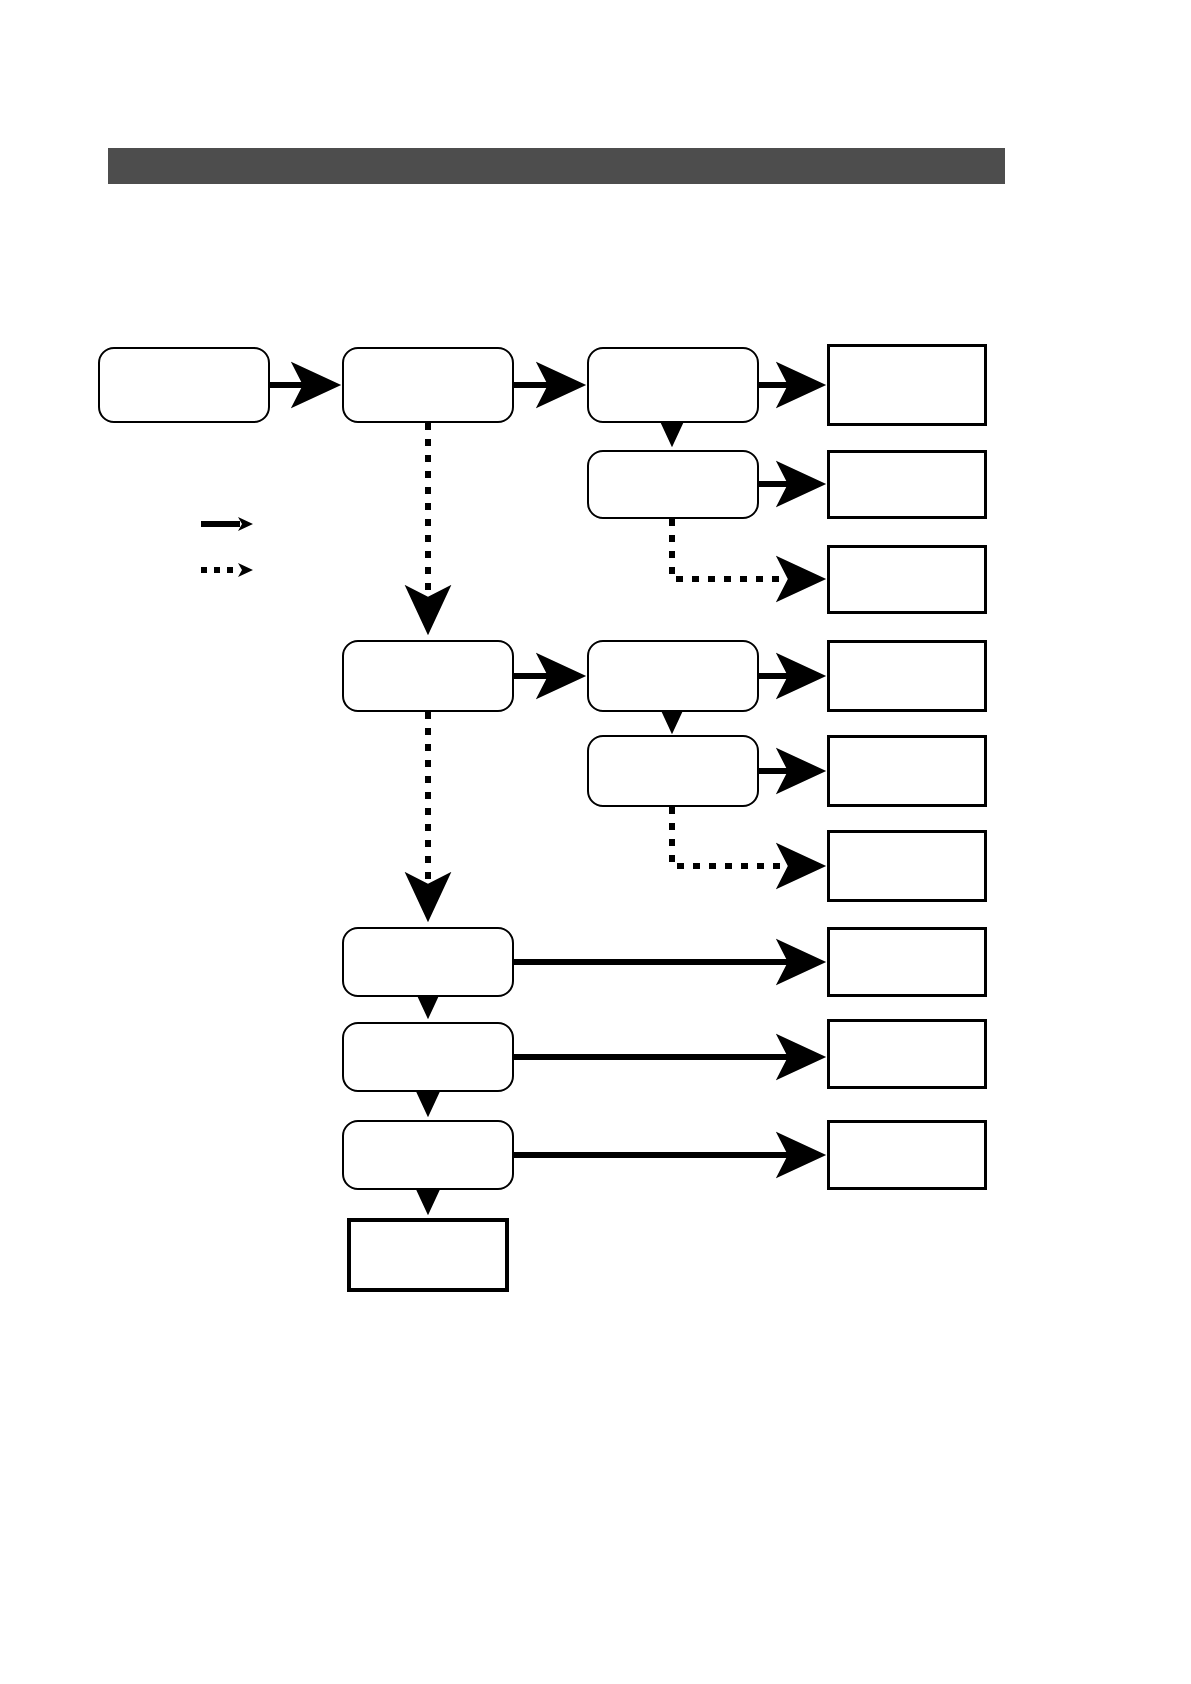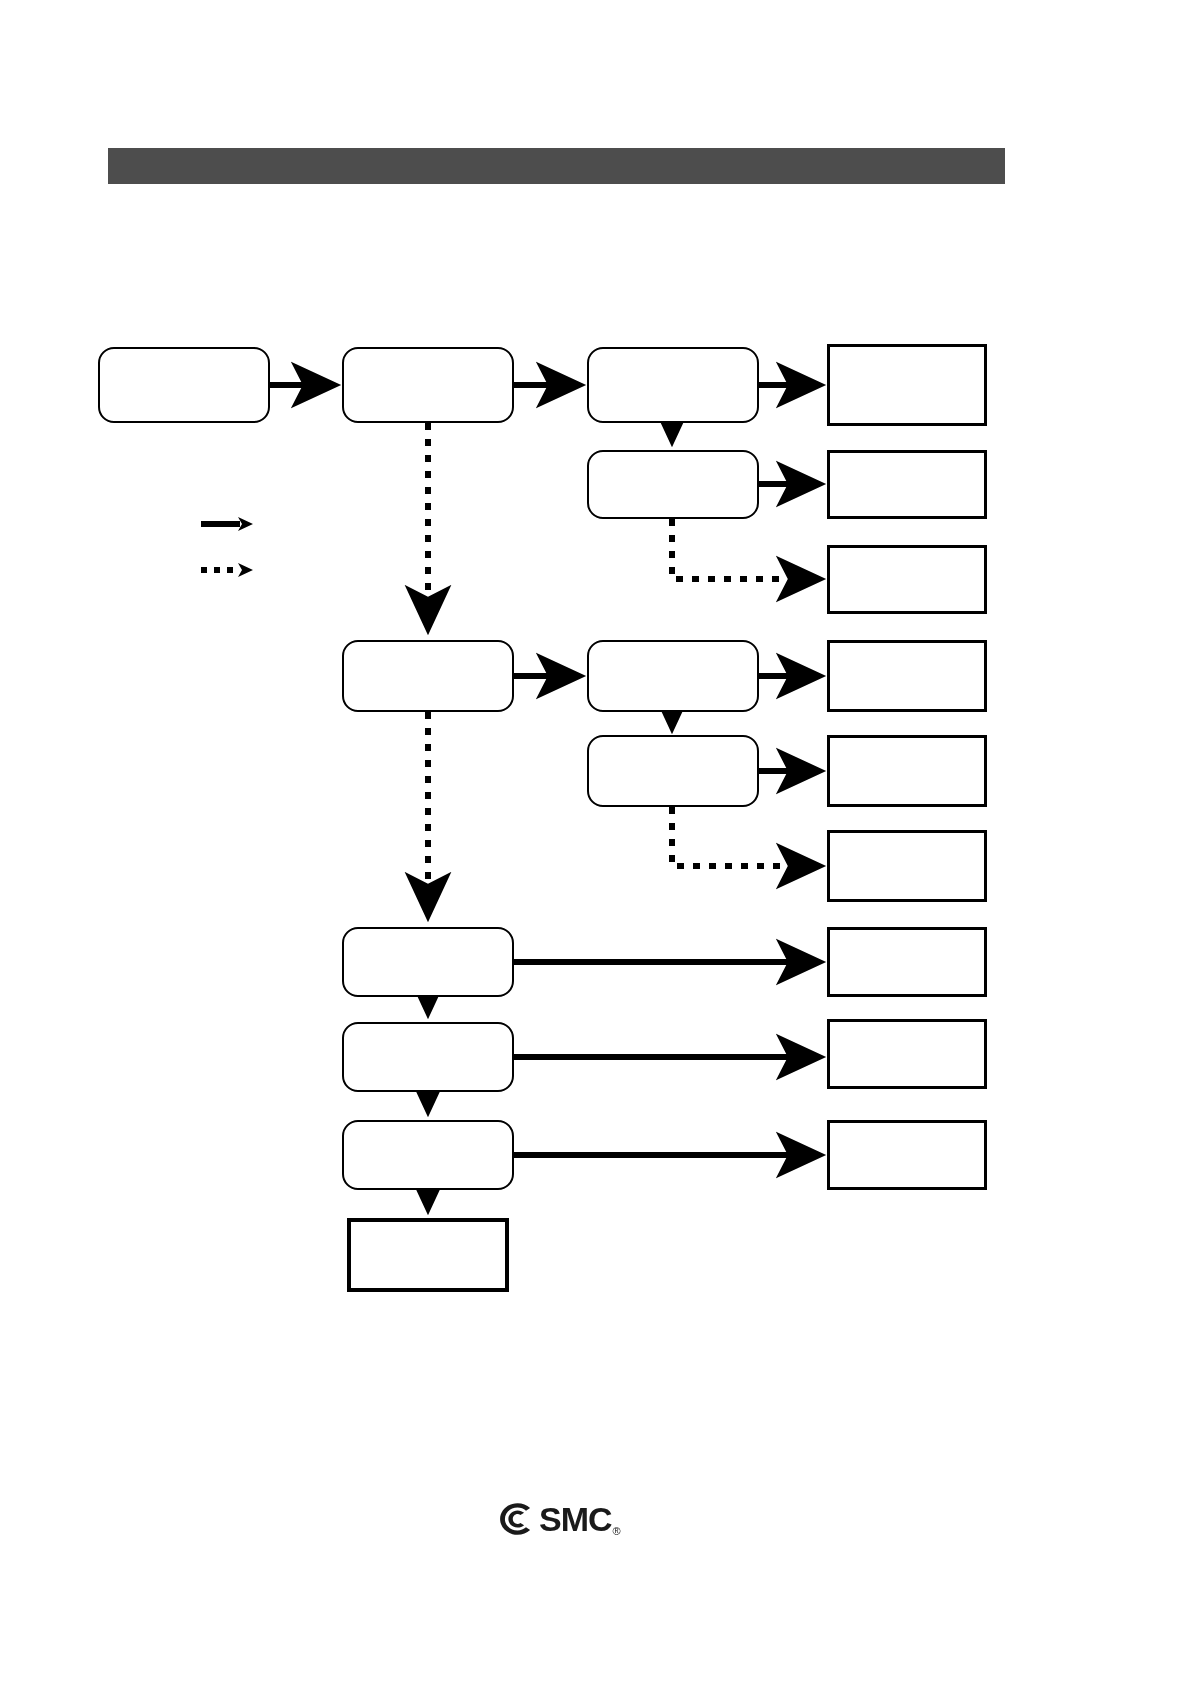--- a/index.html
+++ b/index.html
@@ -280,26 +280,14 @@
       <span>
         <svg width="54" height="20" viewBox="0 0 54 20" xmlns="http://www.w3.org/2000/svg">
           <line x1="1" y1="10" x2="38" y2="10" stroke="#000000" stroke-width="6" stroke-dasharray="6 7"></line>
           <path d="M38,3 L53,10 L38,17 L42,10 Z" fill="#000000"></path>
         </svg>
       </span>
       <span class="legend-label"></span>
     </div>
   </div>
 
-  <div id="footer-logo">
-    <span id="logo-mark">
-      <svg width="40" height="36" viewBox="0 0 40 36" xmlns="http://www.w3.org/2000/svg">
-        <g fill="#1a1a1a">
-          <path d="M20.5,2.2 C10.9,2.2 3.1,9.3 3.1,18 C3.1,26.7 10.9,33.8 20.5,33.8 C25.4,33.8 29.9,31.9 33.1,28.9 L29.0,26.3 C26.7,28.3 23.8,29.5 20.5,29.5 C13.5,29.5 7.9,24.3 7.9,18 C7.9,11.7 13.5,6.5 20.5,6.5 C23.8,6.5 26.7,7.7 29.0,9.7 L33.1,7.1 C29.9,4.1 25.4,2.2 20.5,2.2 Z"></path>
-          <path d="M20.6,9.4 C15.5,9.4 11.4,13.2 11.4,18 C11.4,22.8 15.5,26.6 20.6,26.6 C23.1,26.6 25.4,25.7 27.1,24.2 L23.4,21.9 C22.6,22.5 21.6,22.9 20.6,22.9 C17.9,22.9 15.8,20.7 15.8,18 C15.8,15.3 17.9,13.1 20.6,13.1 C21.6,13.1 22.6,13.5 23.4,14.1 L27.1,11.8 C25.4,10.3 23.1,9.4 20.6,9.4 Z"></path>
-        </g>
-      </svg>
-    </span>
-    <span id="logo-word">SMC</span>
-    <span id="logo-reg">®</span>
-  </div>
 
 </div>
 
 </body></html>

